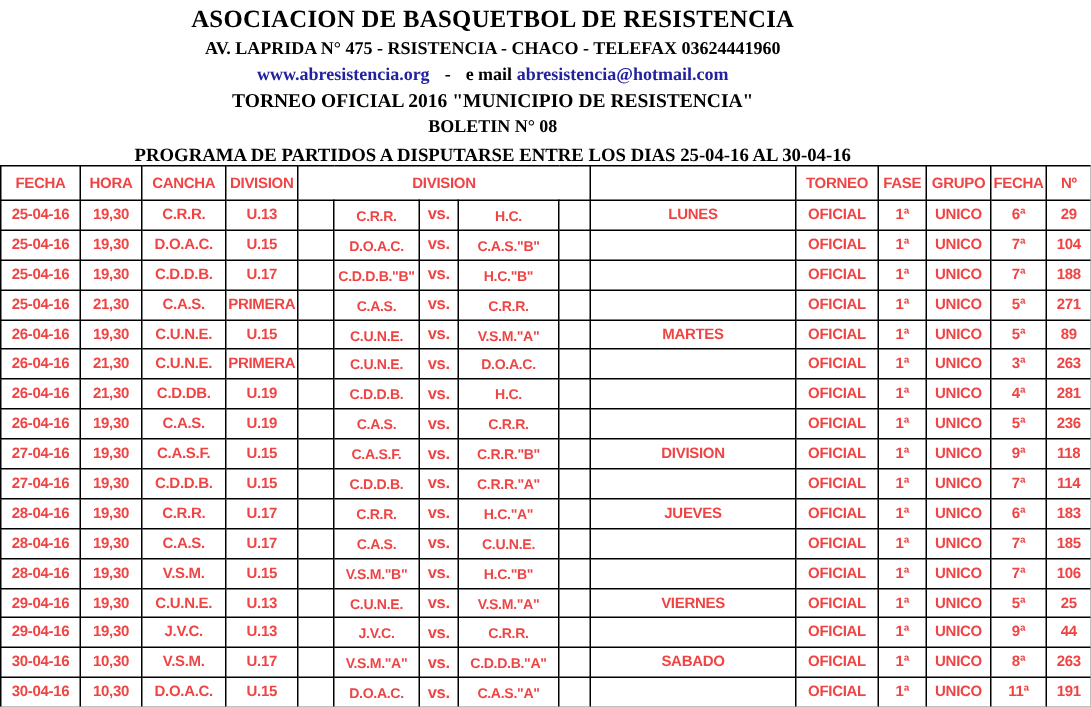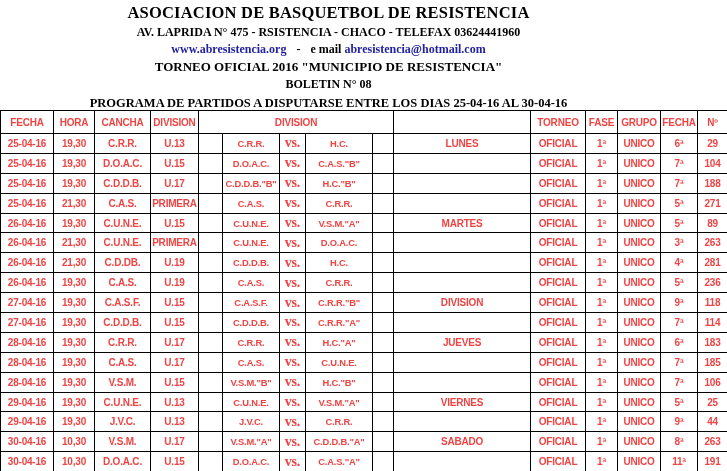--- a/index.html
+++ b/index.html
@@ -37,21 +37,21 @@
     text-align: center;
     vertical-align: middle;
     white-space: nowrap;
     overflow: hidden;
   }
   .sched thead tr { height: 23px; }
   .sched th { font-size: 10px; letter-spacing: -0.2px; }
   .sched tbody tr { height: 19.9px; }
   .sched td { font-size: 10px; letter-spacing: -0.2px; }
   .sched td.team { font-size: 9.4px; letter-spacing: -0.2px; }
-  .sched td.vs   { font-size: 14px; font-family: Liberation Serif, serif; }
+  .sched td.vs   { font-size: 11px; }
   .sched td.dia  { font-size: 10px; }
 </style>
 </head>
 <body>
 
 <div class="page">
 
   <div class="doc-header">
     <div class="h-title">ASOCIACION DE BASQUETBOL DE RESISTENCIA</div>
     <div class="h-address">AV. LAPRIDA N° 475 - RSISTENCIA - CHACO - TELEFAX 03624441960</div>

